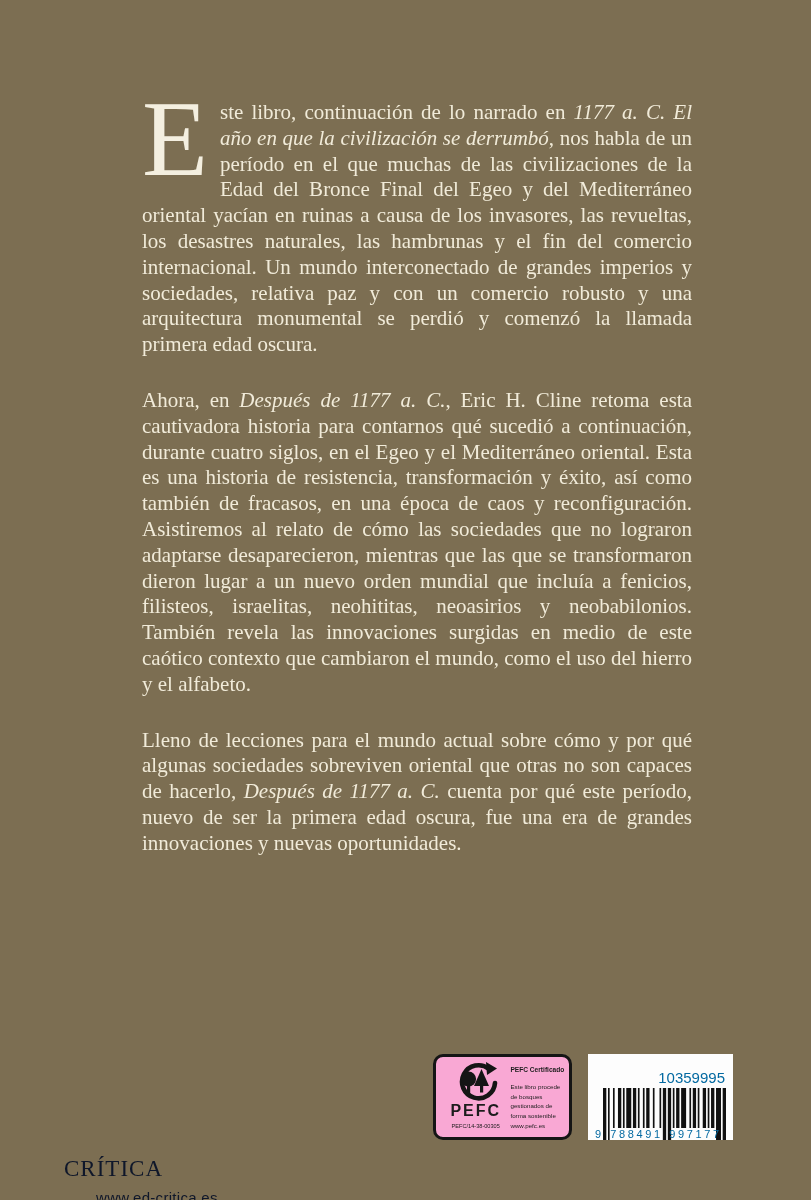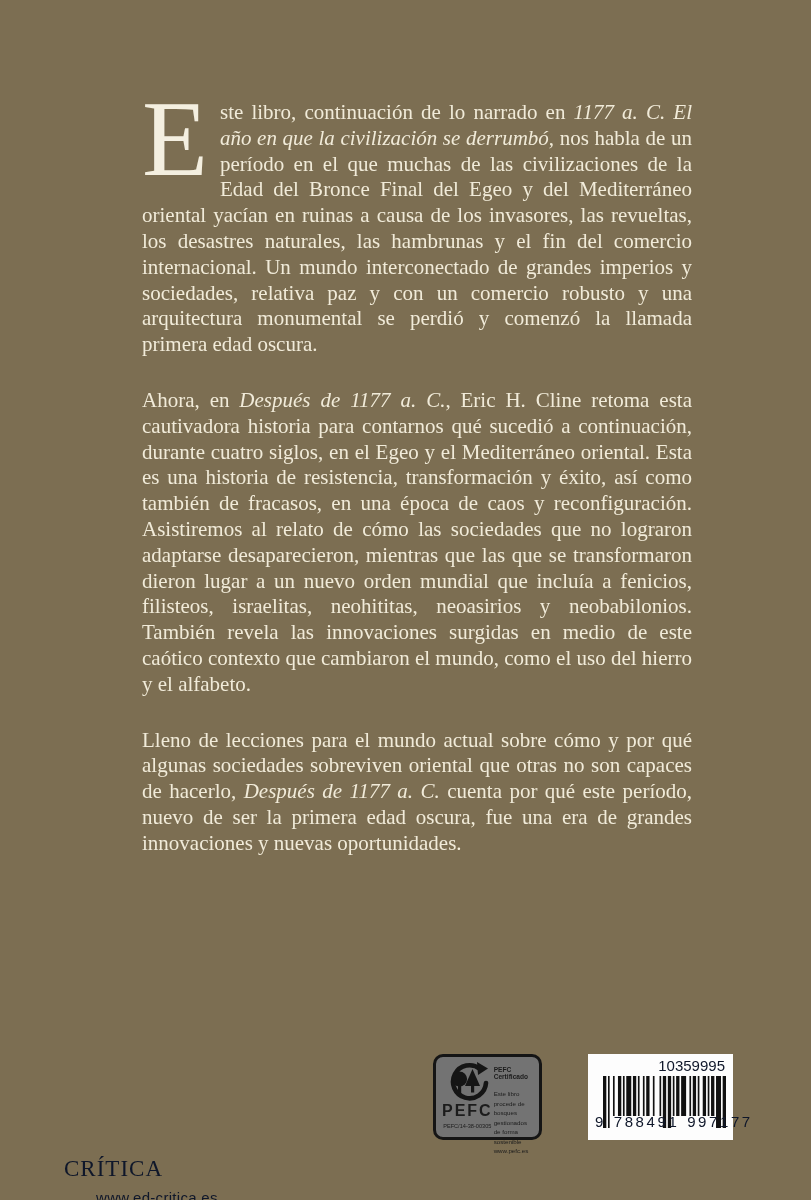--- a/index.html
+++ b/index.html
@@ -51,24 +51,24 @@
     margin-top: 7px;
     letter-spacing: 0.3px;
     margin-left: 32px;
   }
 
   
   .pefc-label {
     position: absolute;
     left: 433px;
     top: 1054px;
-    width: 109px;
+    width: 139px;
     height: 86px;
     box-sizing: border-box;
-    background: #737373;
+    background: #f9a8d4;
     border: 3px solid #151515;
     border-radius: 10px;
     display: flex;
     padding: 5px 4px 4px 5px;
     color: #1c1c1c;
   }
   .pefc-left {
     width: 56%;
     display: flex;
     flex-direction: column;
@@ -101,35 +101,35 @@
 
   
   .barcode-label {
     position: absolute;
     left: 588px;
     top: 1054px;
     width: 145px;
     height: 86px;
     box-sizing: border-box;
     background: #fdfdfd;
-    padding: 4px 8px 4px 7px;
-    color: #0f172a;
+    padding: 16px 8px 4px 7px;
+    color: #0369a1;
   }
   .barcode-top {
     font-family: "Liberation Sans", sans-serif;
     font-size: 15px;
     text-align: right;
     line-height: 16px;
   }
   .barcode-bars { display: block; width: 123px; height: 52px; margin: 2px 0 0 8px; }
   .barcode-digits {
     position: relative;
     margin-top: -12px;
     font-family: "Liberation Sans", sans-serif;
-    font-size: 15px;
+    font-size: 11px;
     letter-spacing: 2.6px;
     word-spacing: 1px;
     line-height: 12px;
     white-space: nowrap;
   }
 </style>
 </head>
 <body>
 
 <div class="cover" style="background: rgb(124, 110, 82);">

